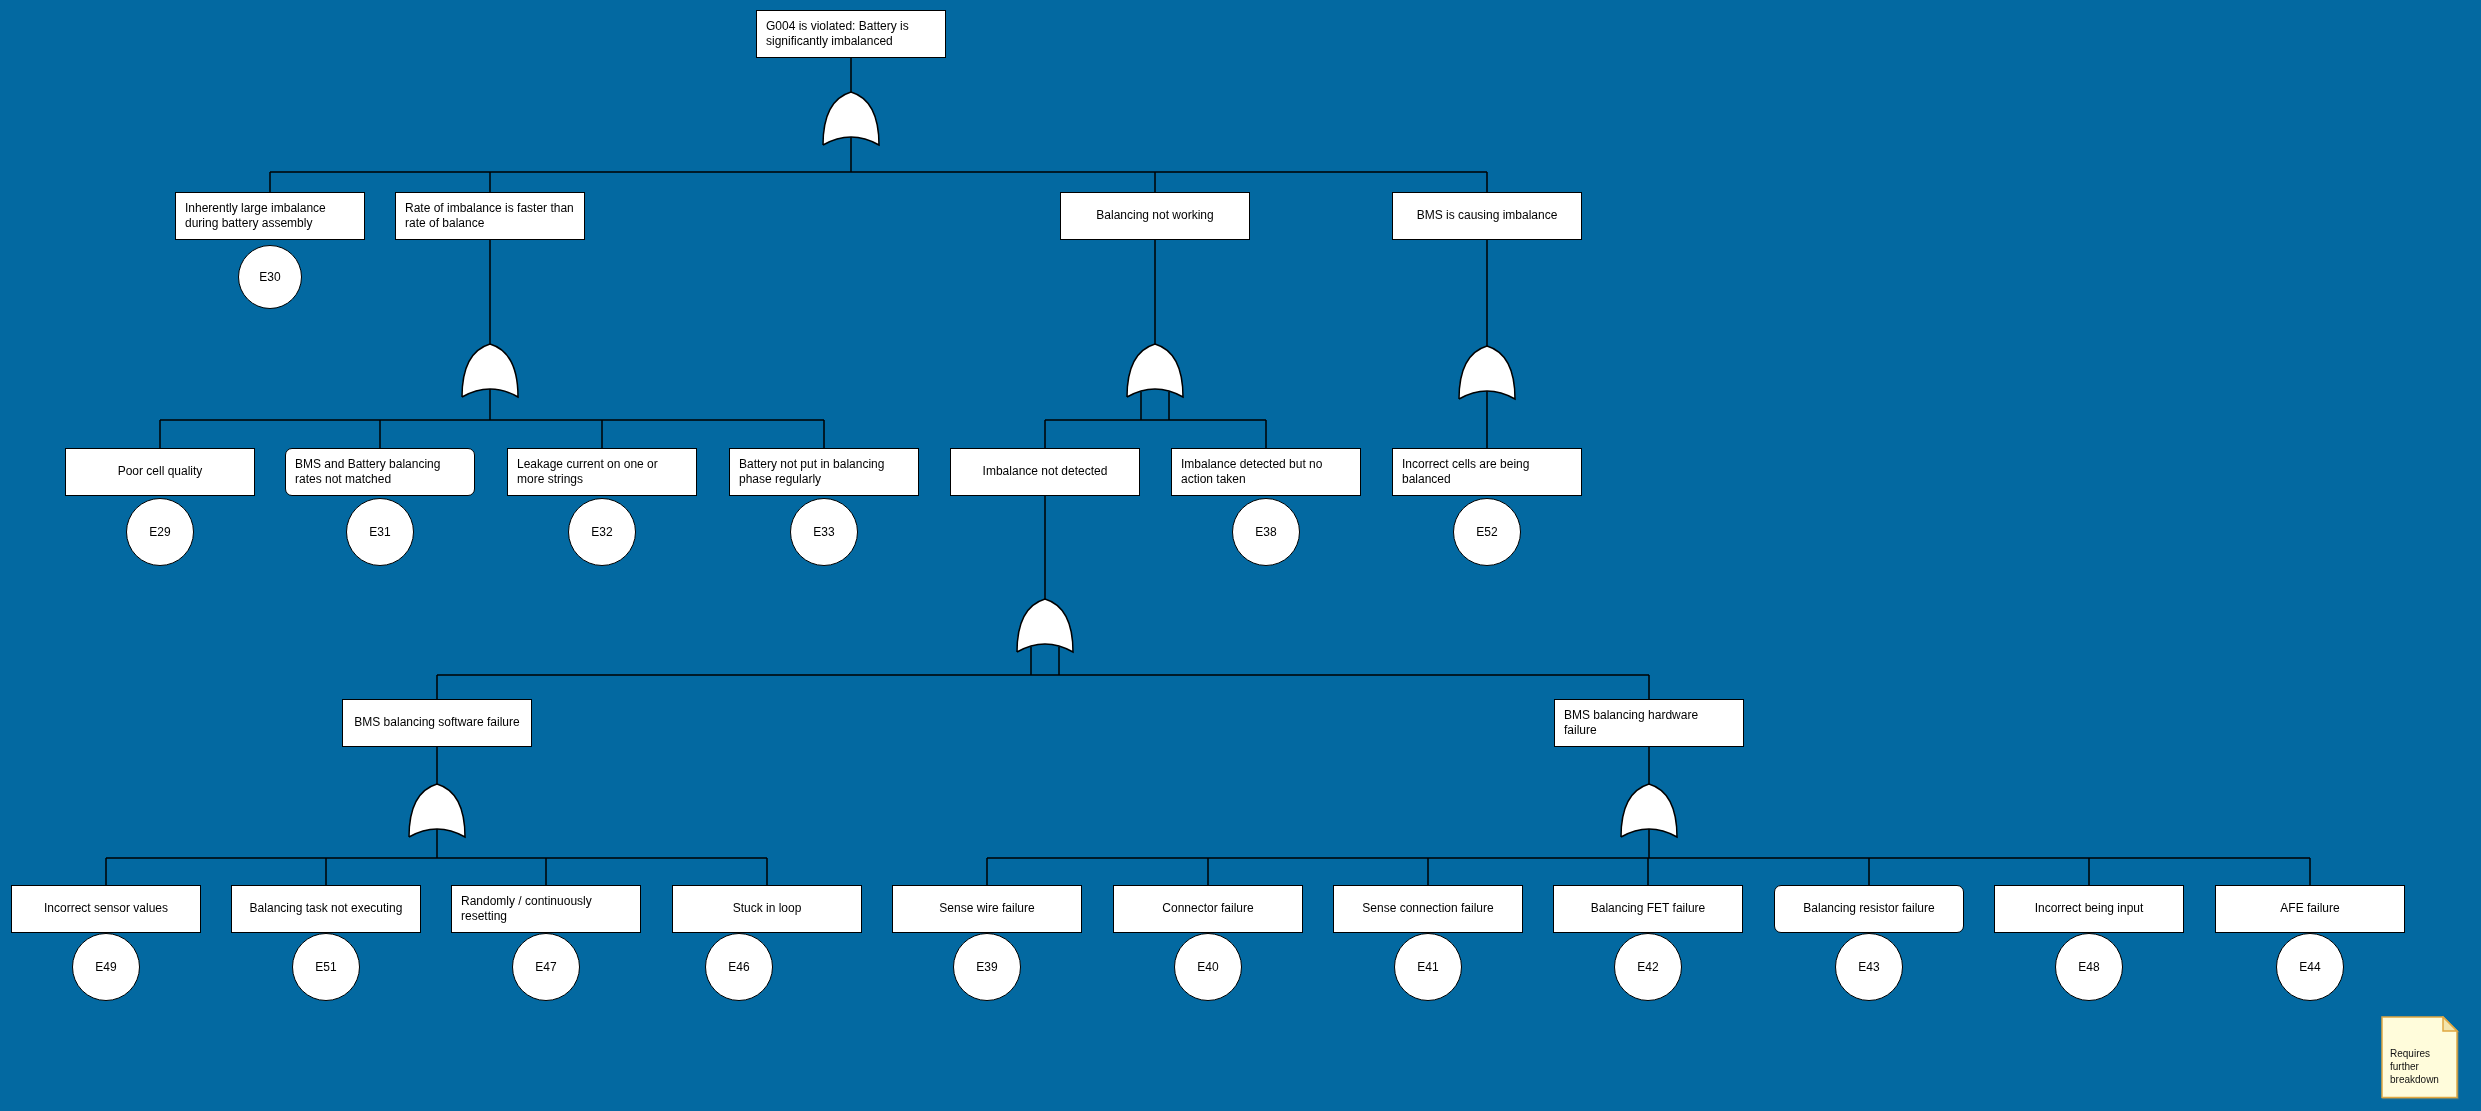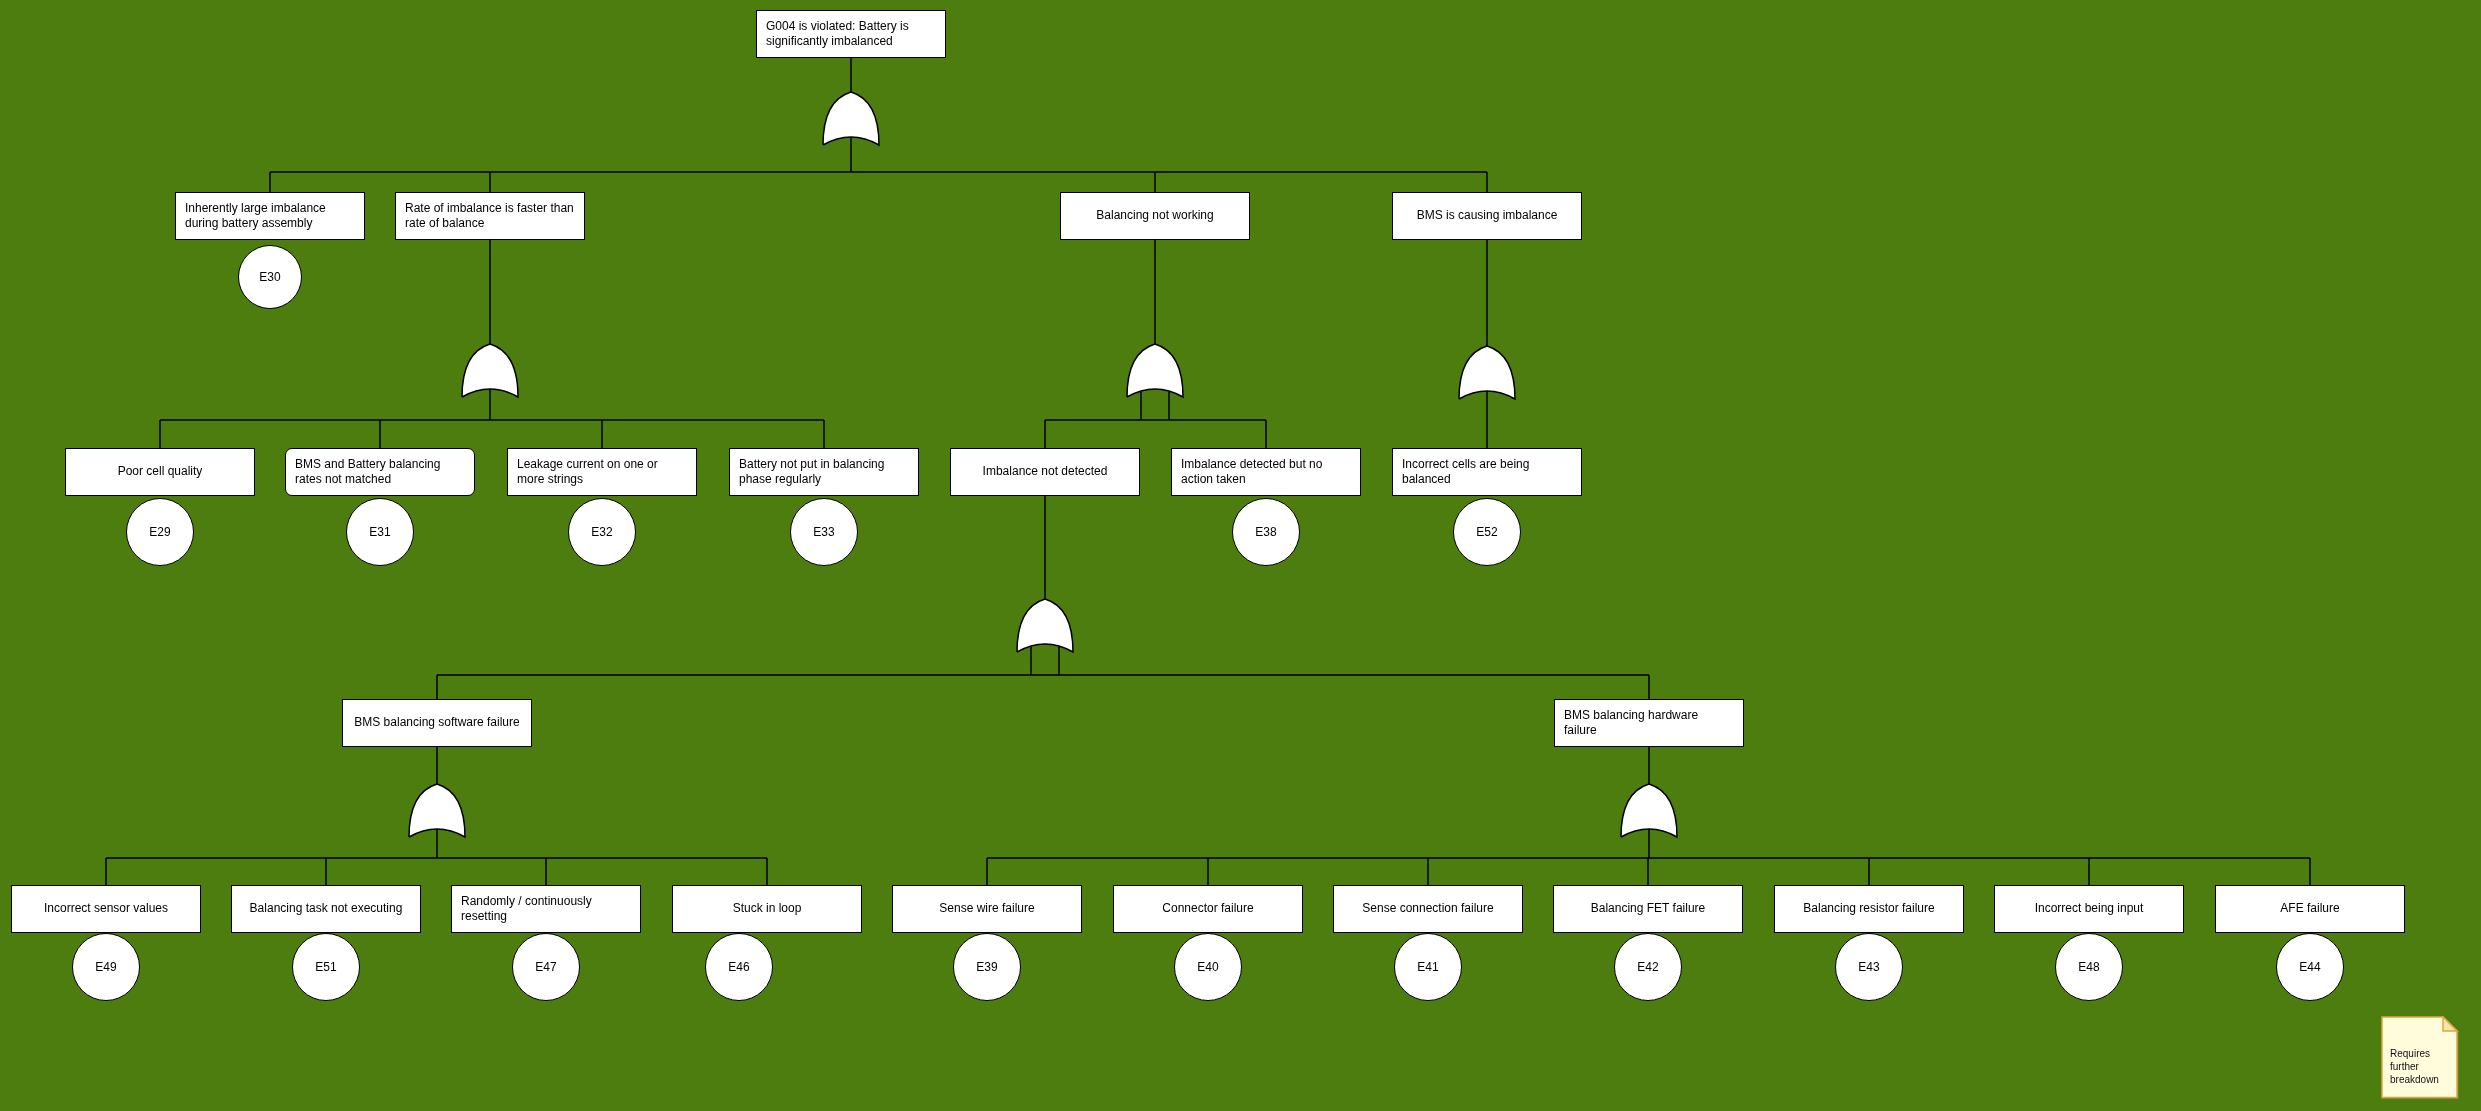--- a/index.html
+++ b/index.html
@@ -1,19 +1,19 @@
 <!DOCTYPE html>
 <html><head>
 <meta charset="utf-8">
 <style>
   html,body{margin:0;padding:0;background:#ffffff;}
   .canvas{
     position:relative;
     width:2481px;height:1111px;
-    background:#4d7c0f;
+    background:#0369a1;
     font-family:"Liberation Sans", sans-serif;
     color:#000;
     overflow:hidden;
   }
   #layer{position:absolute;left:0;top:0;}
   .node{
     position:absolute;
     height:48px;width:190px;
     background:#ffffff;
     border:1.5px solid #000000;
@@ -207,21 +207,21 @@
       </div>
       <div class="ev" style="left: 1394px; top: 933px; width: 68px; height: 68px;">
         <span>E41</span>
       </div>
       <div class="node" style="left: 1553px; top: 885px;">
         <span class="lbl">Balancing FET failure</span>
       </div>
       <div class="ev" style="left: 1614px; top: 933px; width: 68px; height: 68px;">
         <span>E42</span>
       </div>
-      <div class="node" style="left: 1774px; top: 885px;">
+      <div class="node" style="left: 1774px; top: 885px; border-radius: 7px;">
         <span class="lbl">Balancing resistor failure</span>
       </div>
       <div class="ev" style="left: 1835px; top: 933px; width: 68px; height: 68px;">
         <span>E43</span>
       </div>
       <div class="node" style="left: 1994px; top: 885px;">
         <span class="lbl">Incorrect being input</span>
       </div>
       <div class="ev" style="left: 2055px; top: 933px; width: 68px; height: 68px;">
         <span>E48</span>

